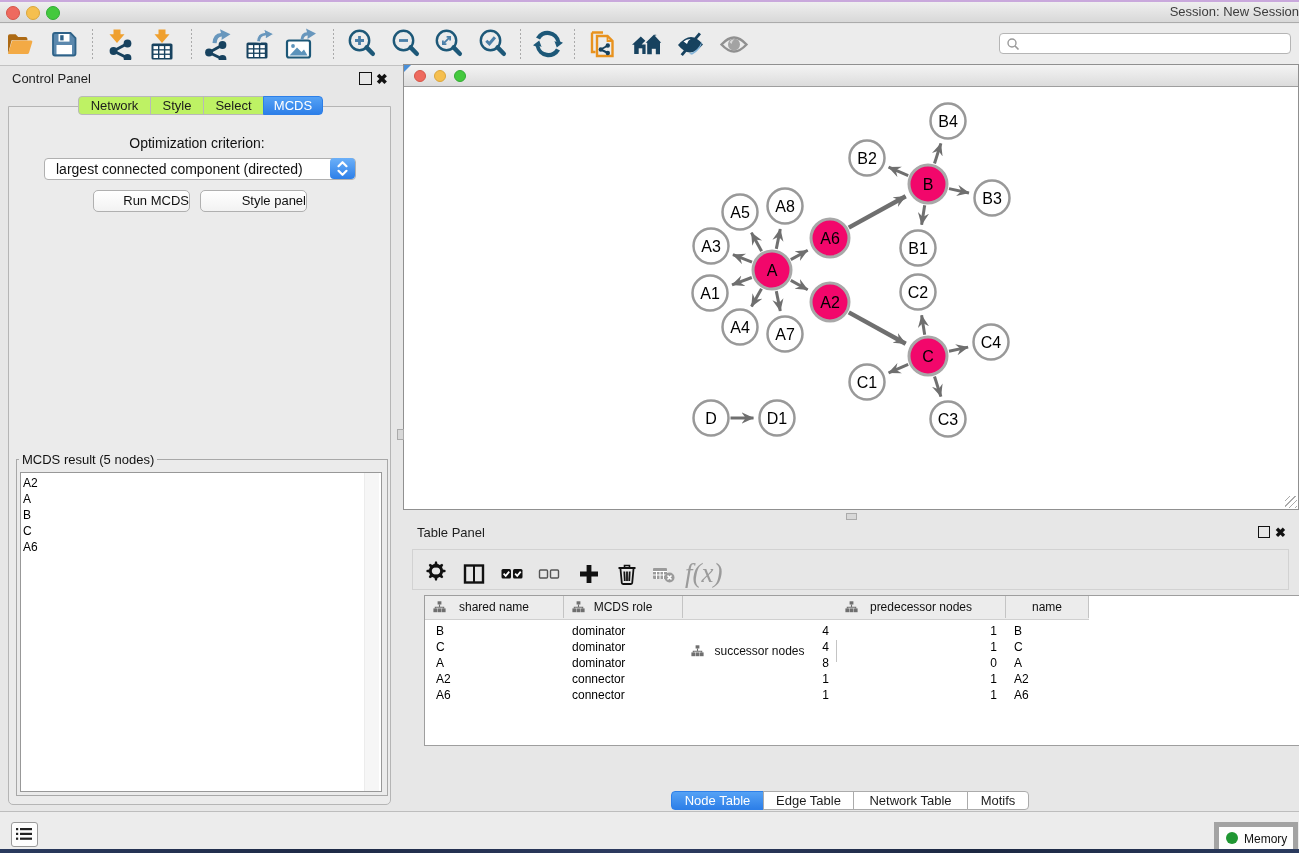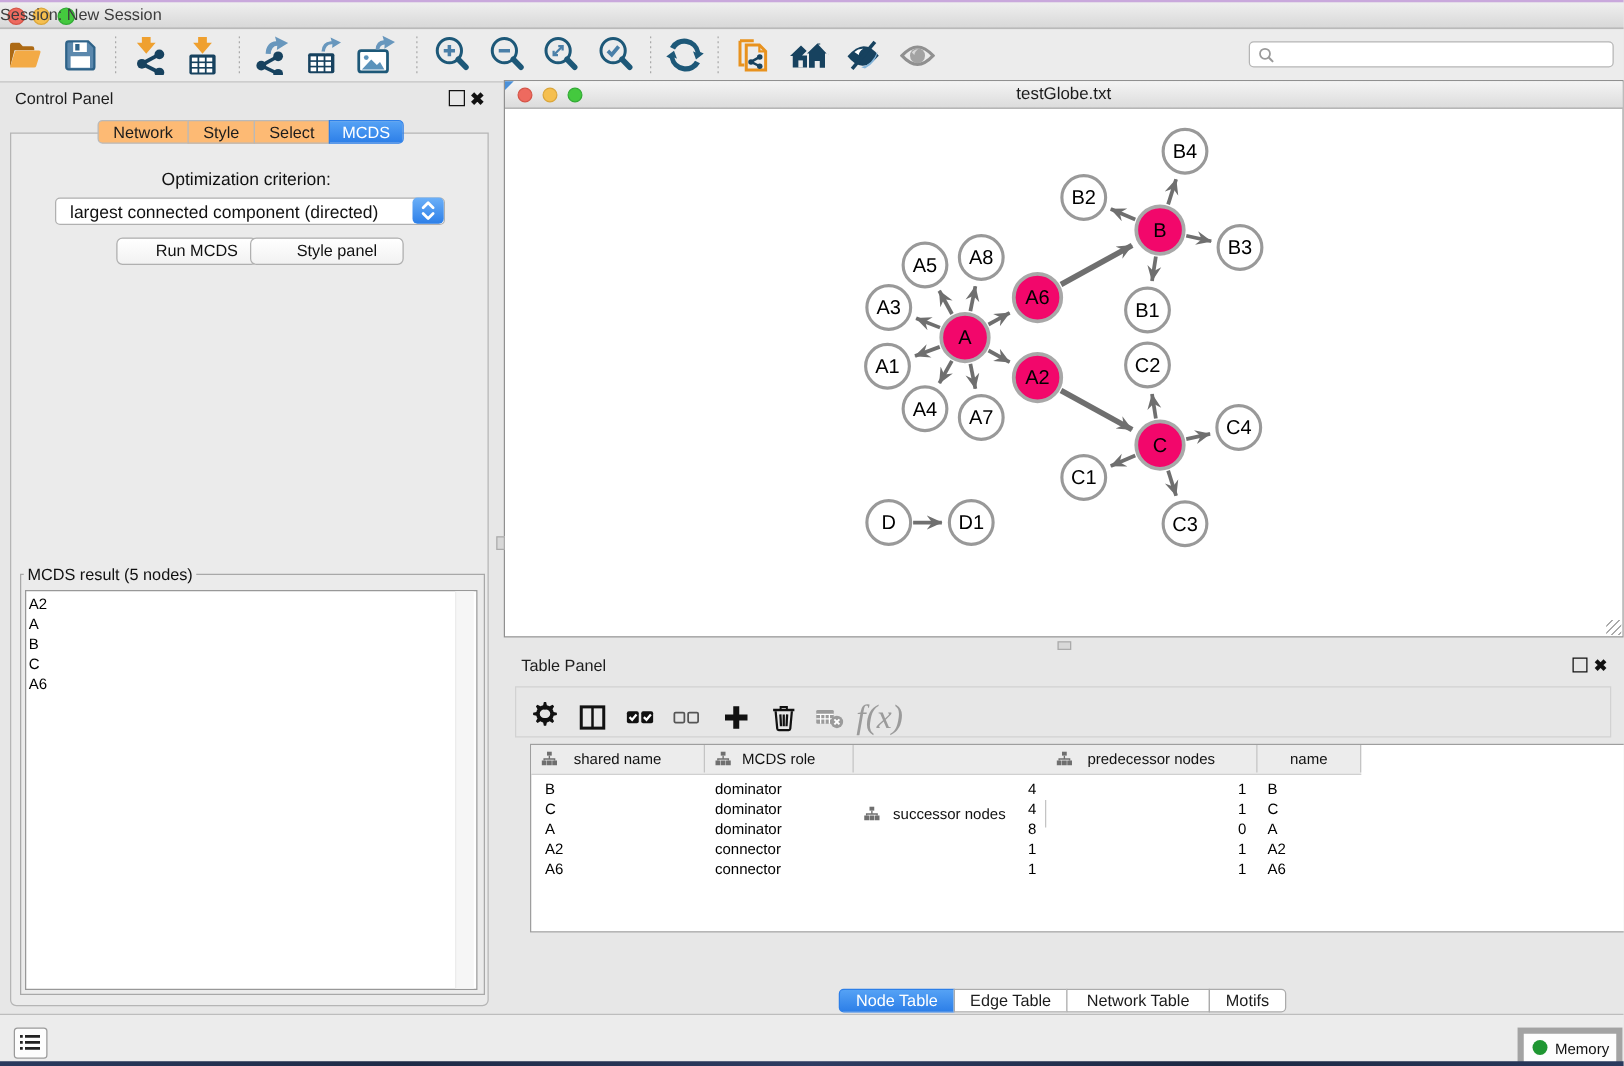--- a/index.html
+++ b/index.html
@@ -9,41 +9,41 @@
 
 #purple{left:0;top:0;width:1299px;height:2px;background:#c9a8dc;}
 
 #titlebar{left:0;top:2px;width:1299px;height:20px;
   background:linear-gradient(#efefef,#d8d8d8);border-bottom:1px solid #ababab;}
 .tl{position:absolute;border-radius:50%;}
 #titlebar .tl{width:12px;height:12px;top:4px;}
 .tl.r{background:#ee6a5f;border:1px solid #d55548;}
 .tl.y{background:#f5bf4f;border:1px solid #dba63a;}
 .tl.g{background:#44c93e;border:1px solid #32ab35;}
-#maintitle{left:0;top:4px;width:1299px;text-align:left;font-size:13px;color:#3c3c3c;}
+#maintitle{left:0;top:4px;width:1299px;text-align:right;font-size:13px;color:#3c3c3c;}
 
 #toolbar{left:0;top:24px;width:1299px;height:41px;background:#ececec;border-bottom:1px solid #c2c2c2;}
 .tbi{position:absolute;top:4px;}
 .tsep{position:absolute;top:5px;width:1px;height:31px;
   background-image:linear-gradient(#aaa 2px,transparent 2px);background-size:1px 4px;}
 #search{left:999px;top:33px;width:290px;height:19px;background:#fff;border:1px solid #b5b5b5;border-radius:4px;}
 
 #cp-title{left:12px;top:71px;font-size:13px;color:#1e1e1e;}
 .winbtn{position:absolute;font-size:12px;color:#111;}
 #cp-box{left:8px;top:106px;width:381px;height:697px;background:#ebebeb;border:1px solid #b5b5b5;border-radius:0 0 5px 5px;}
-.tab{position:absolute;height:17px;background:#fdba74;border:1px solid #b9b9b9;
+.tab{position:absolute;height:17px;background:#bef264;border:1px solid #b9b9b9;
   font-size:13px;color:#1c1c1c;text-align:center;line-height:17px;top:96px;}
 .tab.sel{background:linear-gradient(#55a2f5,#2d7fe8);color:#fff;border-color:#2d7fe8;}
 #optlabel{left:8px;top:135px;width:378px;text-align:center;font-size:14px;color:#111;}
 #combo{left:44px;top:158px;width:310px;height:20px;background:#fff;border:1px solid #b0b0b0;border-radius:4px;}
 #combo .txt{position:absolute;left:11px;top:2px;font-size:14px;color:#111;}
 #combo .step{position:absolute;right:0;top:-1px;width:25px;height:21px;border-radius:4px;
   background:linear-gradient(#6cb0f8,#2d7fe8);}
 .btn{position:absolute;height:20px;background:linear-gradient(#ffffff,#f2f2f2);border:1px solid #b0b0b0;
-  border-radius:5px;font-size:13px;color:#111;text-align:center;line-height:19px;top:190px;padding-left:16px;}
+  border-radius:5px;font-size:13px;color:#111;text-align:right;line-height:19px;top:190px;}
 #groupbox{left:16px;top:459px;width:370px;height:335px;border:1px solid #a8a8a8;}
 #grouplab{left:19px;top:452px;background:#ebebeb;padding:0 3px;font-size:13px;color:#111;}
 #mcdslist{left:20px;top:472px;width:362px;height:320px;background:#fff;border:1px solid #989898;
   font-size:12px;line-height:16px;color:#000;padding:2px 0 0 2px;box-sizing:border-box;}
 #mcdssb{left:364px;top:473px;width:14px;height:318px;background:#f6f6f6;border-left:1px solid #ececec;}
 
 #netwin{left:403px;top:64px;width:896px;height:446px;background:#fff;border:1px solid #909090;box-sizing:border-box;}
 #nettb{position:absolute;left:0;top:0;width:100%;height:21px;
   background:linear-gradient(#f4f4f4,#dcdcdc);border-bottom:1px solid #9e9e9e;}
 #nettb .tl{width:10px;height:10px;top:5px;}
@@ -243,21 +243,20 @@
 <div id="mcdslist" class="abs">A2<br>A<br>B<br>C<br>A6</div>
 <div id="mcdssb" class="abs"></div>
 
 <div id="netwin" class="abs">
   <div id="nettb">
     <div class="tl r" style="left:10px;"></div>
     <div class="tl y" style="left:30px;"></div>
     <div class="tl g" style="left:50px;"></div>
     <div style="position:absolute;left:0;top:0;width:0;height:0;border-left:7px solid #4a90d9;border-bottom:7px solid transparent;"></div>
   </div>
-  <div id="nettitle">testGlobe.txt</div>
   <svg id="graph" style="position:absolute;left:0;top:22px;" width="894" height="422" viewBox="403 86 894 422">
     <defs>
       <marker id="arr" markerWidth="18" markerHeight="14" refX="12" refY="6" orient="auto" markerUnits="userSpaceOnUse">
         <path d="M12.5,6 L0,11.6 L4.2,6 L0,0.4 Z" fill="#6f6f6f"></path>
       </marker>
     </defs>
     <g stroke="#6f6f6f">
       <line x1="760.6" y1="250.2" x2="750.4" y2="231.6" stroke-width="3" marker-end="url(#arr)"></line>
       <line x1="775.3" y1="247.9" x2="779.3" y2="228.0" stroke-width="3" marker-end="url(#arr)"></line>
       <line x1="751.0" y1="261.1" x2="731.9" y2="253.6" stroke-width="3" marker-end="url(#arr)"></line>

